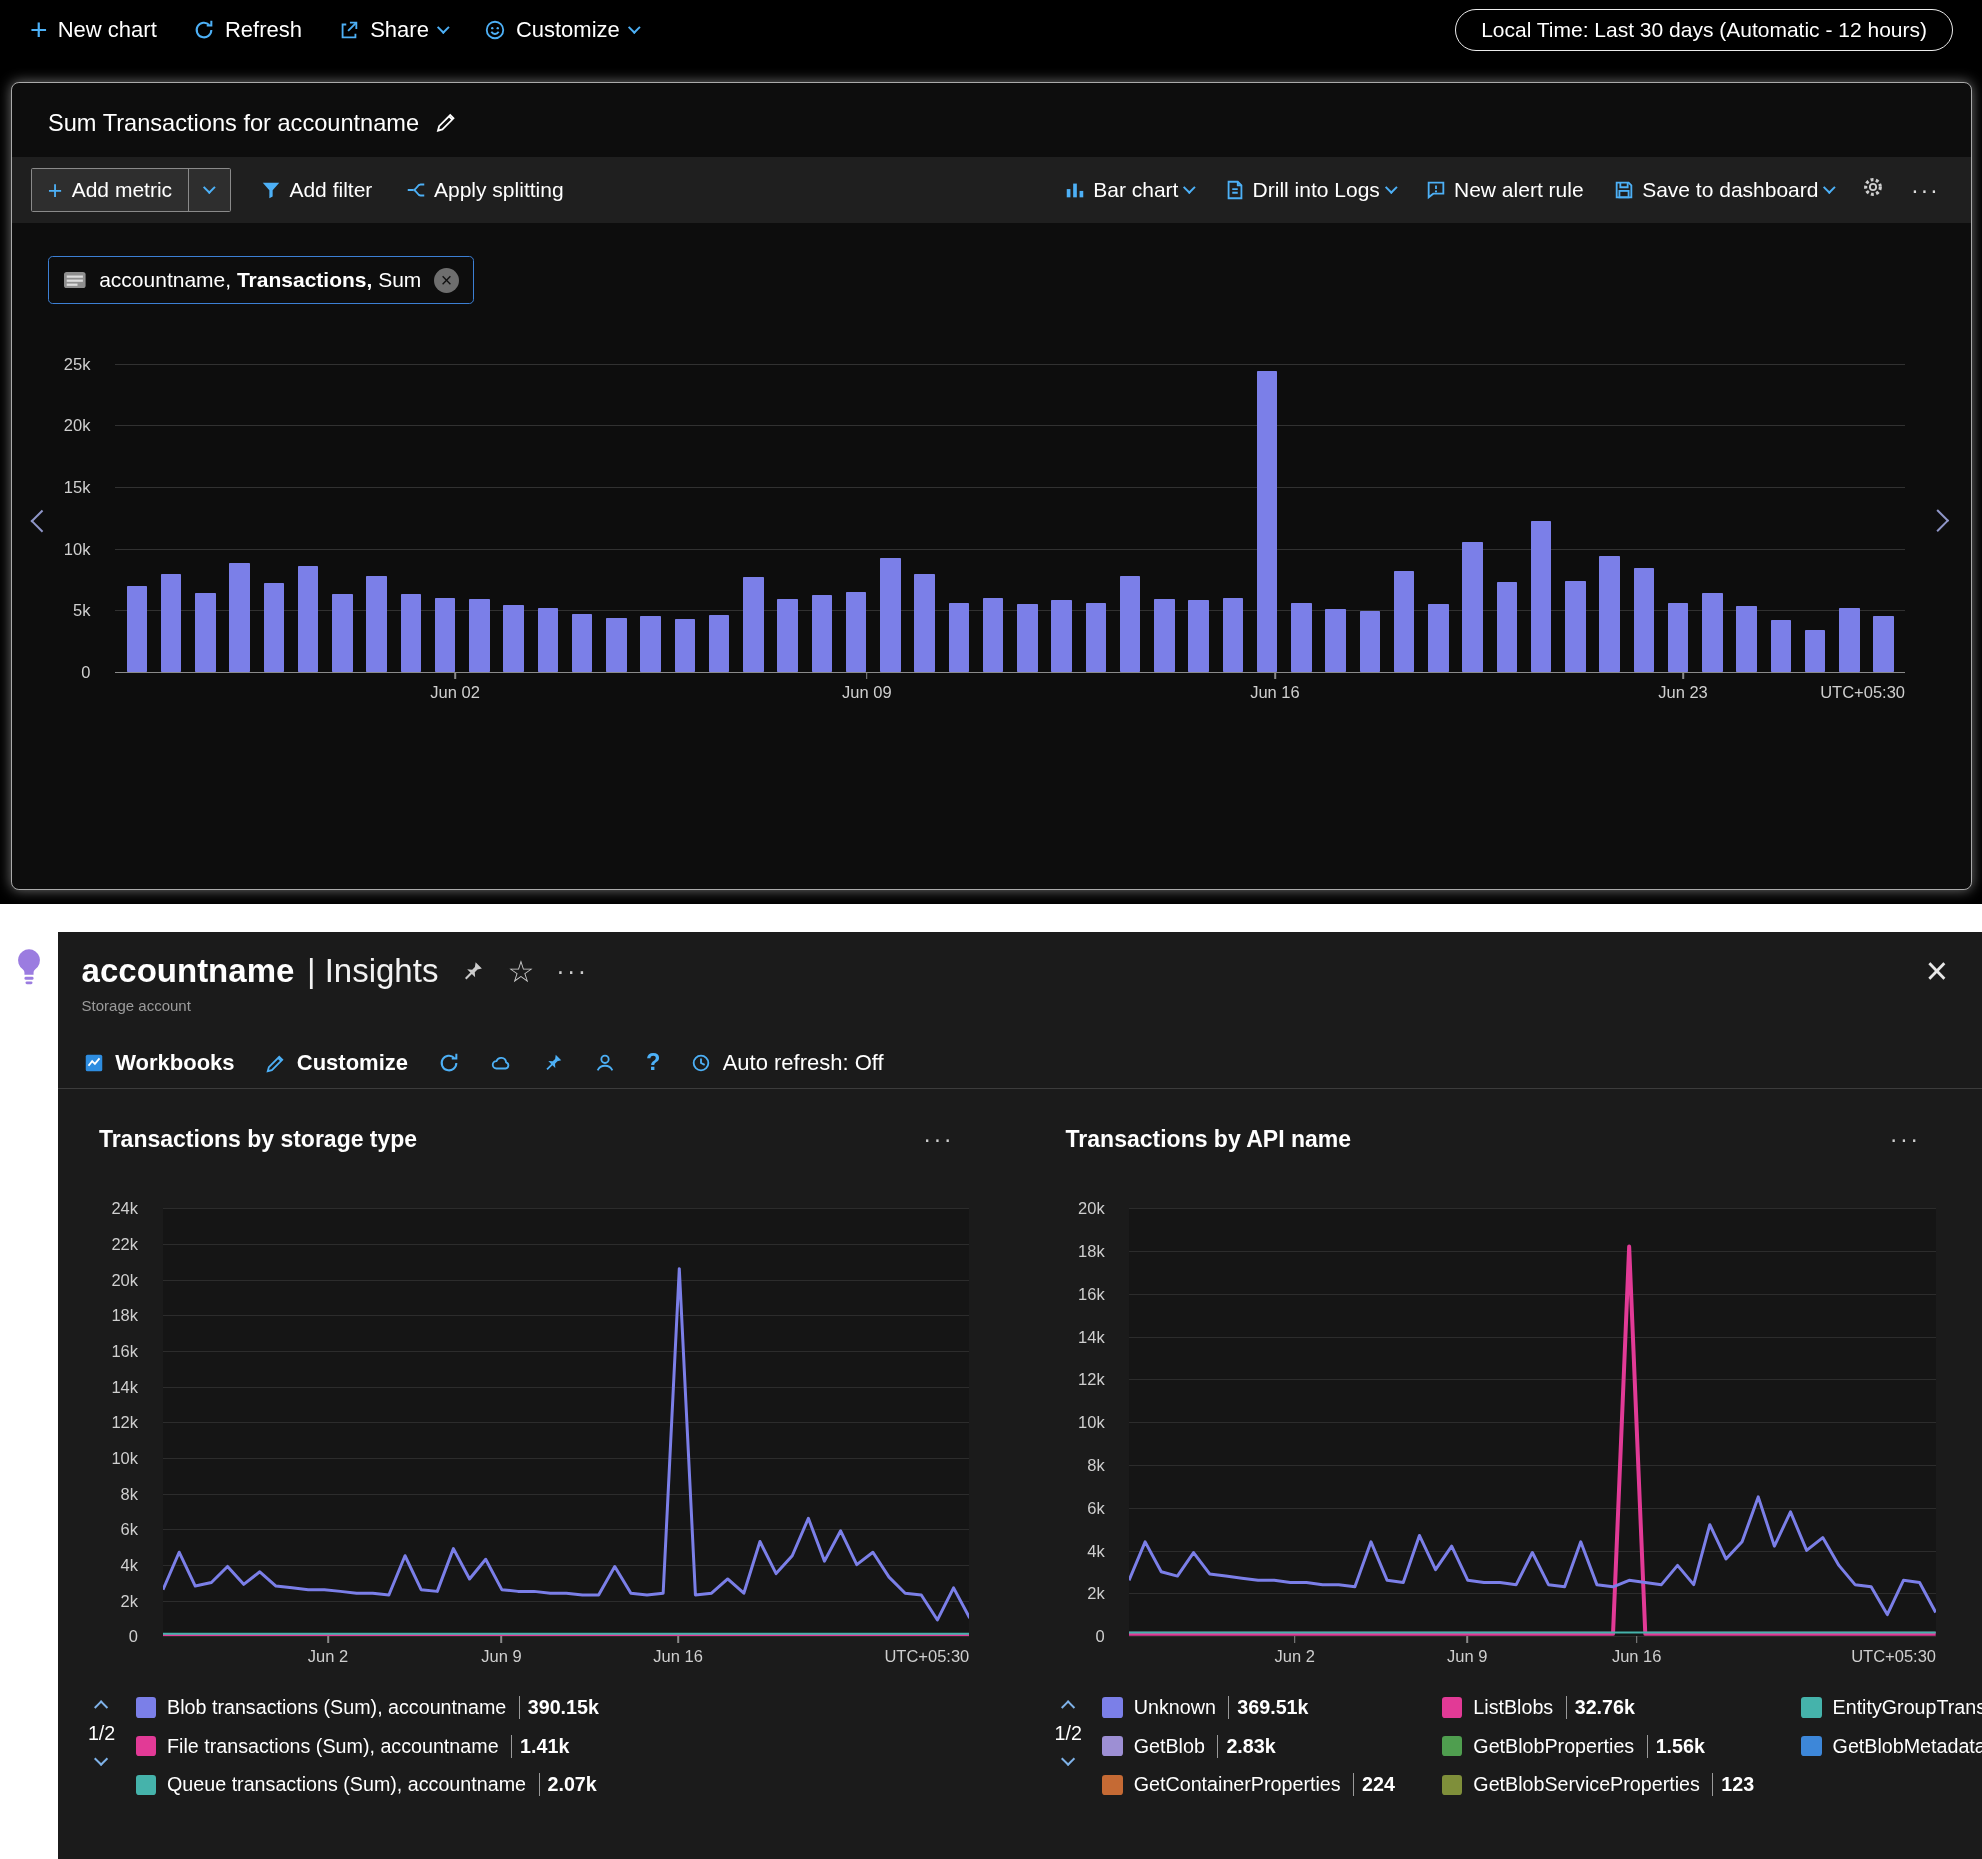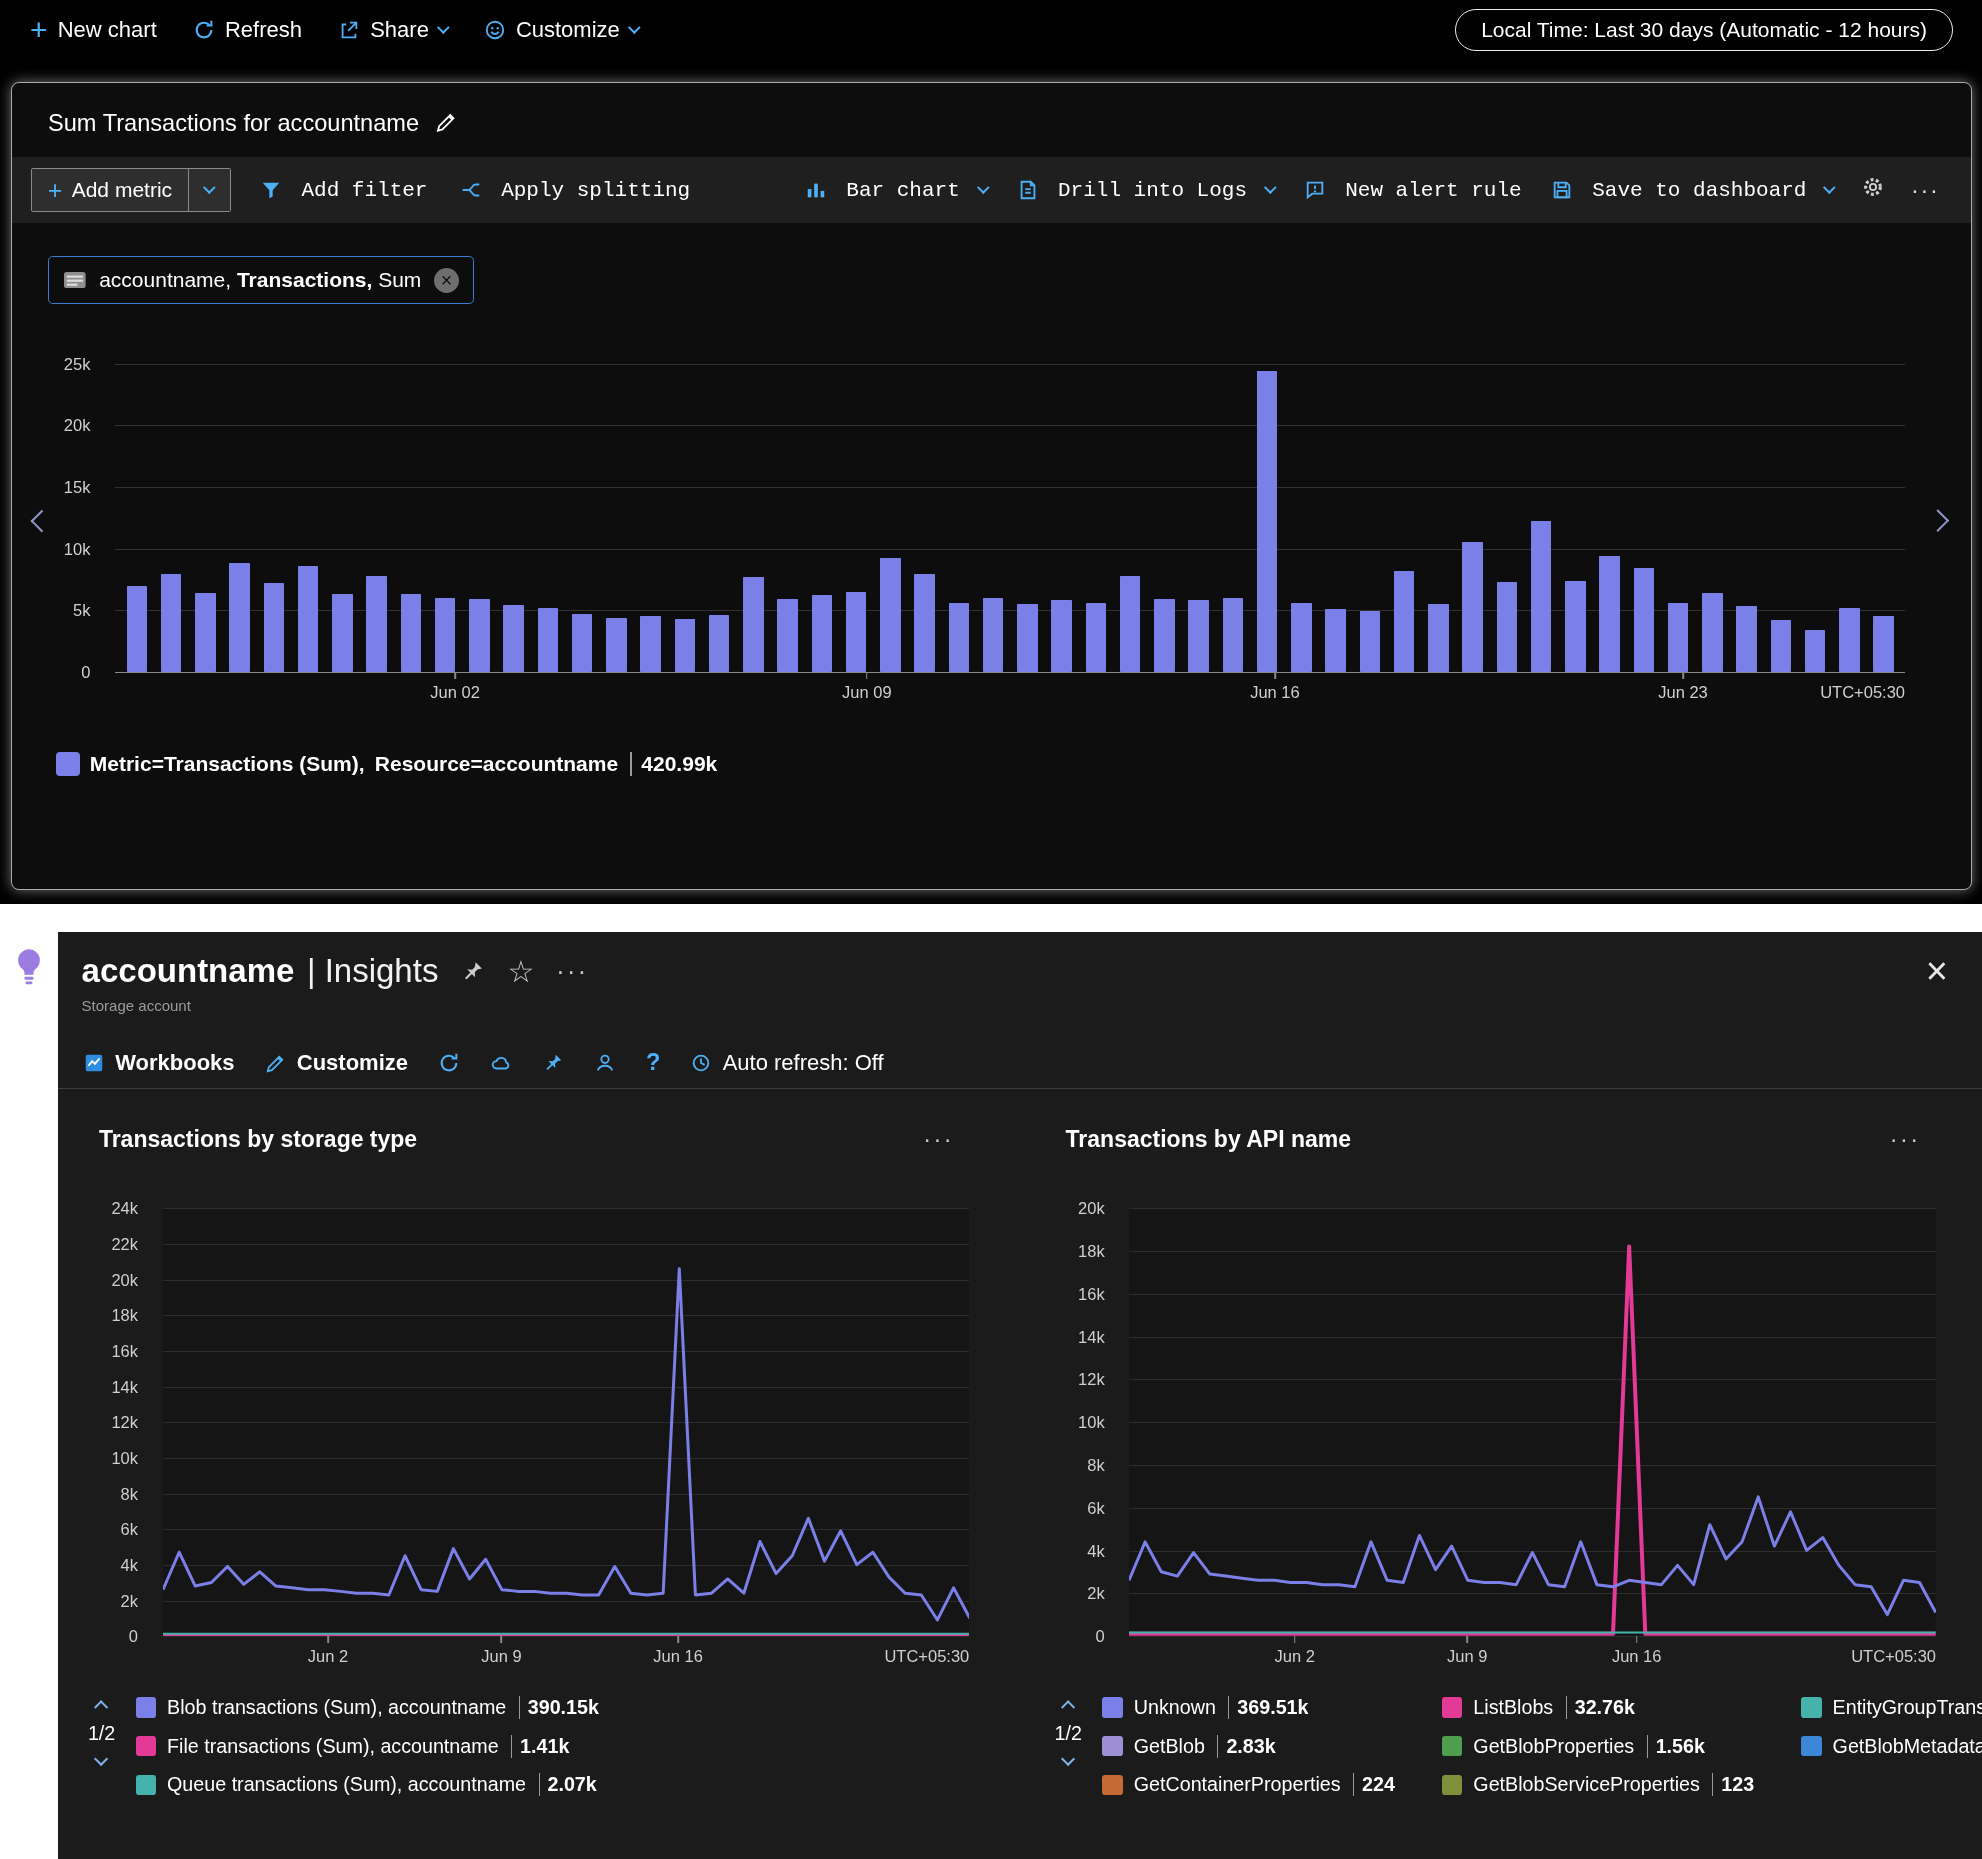--- a/index.html
+++ b/index.html
@@ -20,21 +20,21 @@
   .panel { margin:22px 11px 0; height:808px; background:#0d0d0d; border:1.2px solid #aaa; border-radius:7.9px;
            box-shadow:0 0 12.6px rgba(255,255,255,.45); position:relative; overflow:hidden; }
   .panel-title-row { display:flex; align-items:center; gap:15.7px; padding:27px 36px 0; }
   .panel-title { margin:0; font-size:23.6px; font-weight:400; color:#fff; }
   .edit-ic svg { width:23.6px; height:23.6px; }
 
   .panel-toolbar { display:flex; align-items:center; margin-top:20.4px; background:#1f1f1f; height:66px; padding:0 19px; gap:4.7px; }
   .split-btn { display:flex; align-items:stretch; border:0.8px solid #8a8a8a; background:#2e2e2e; color:#fff; height:44px; border-radius:1.6px; margin-right:11px; }
   .sb-main { display:flex; align-items:center; gap:9.4px; padding:0 15.7px; font-size:21px; }
   .sb-chev { display:flex; align-items:center; justify-content:center; width:42px; border-left:0.8px solid #8a8a8a; cursor:pointer; }
-  .pt-btn { display:flex; align-items:center; gap:19px; background:none; border:none; color:#fff; font-size:21px; padding:0 14px;font-family:Liberation Mono, monospace; }
+  .pt-btn { display:flex; align-items:center; gap:7px; background:none; border:none; color:#fff; font-size:21px; padding:0 14px; }
   .pt-right { margin-left:auto; display:flex; align-items:center; gap:1.6px; }
   .icon-btn { background:none; border:none; color:#ddd; font-size:23.6px; padding:0 12.6px; letter-spacing:1.6px; }
 
   .chip-row { padding:33px 36px 0; }
   .metric-chip { display:inline-flex; align-items:center; gap:12.6px; border:1.6px solid #3c7fd4; border-radius:4.7px; padding:10.2px 14px; color:#fff; font-size:21px; background:#0d0d0d; }
   .chip-t b { font-weight:700; }
   .chip-x { width:25px; height:25px; border-radius:50%; background:#6e6e6e; color:#101010; display:flex; align-items:center; justify-content:center; font-size:19.7px; cursor:pointer; }
 
   .chart-region { position:relative; margin-top:60px; padding:0 66px 0 22px; }
   .chart { display:flex;gap:12px; }
@@ -430,26 +430,20 @@
                 <div class="xtick" style="left: 42%;">Jun 09</div>
                 <div class="xtick" style="left: 64.8%;">Jun 16</div>
                 <div class="xtick" style="left: 87.6%;">Jun 23</div>
                 <div class="xtick end">UTC+05:30</div>
               </div>
           </div>
         </div>
         <i class="nav-chev right"></i>
       </div>
 
-      <div class="chart-legend">
-        <span class="swatch" style="background: rgb(123, 127, 232);"></span>
-        <span class="lg-b">Metric=Transactions (Sum),</span>
-        <span class="lg-b">Resource=accountname</span>
-        <span class="lg-v">420.99k</span>
-      </div>
     </section>
   </div>
 
   <div class="white-band"></div>
 
   <section class="bottom-section">
     <div class="gutter">
       <span class="bulb">
         <svg viewBox="0 0 24 24">
             <path d="M12 2.5a6.2 6.2 0 0 1 3.6 11.3c-.6.5-1 1.2-1 2v1.2H9.4v-1.2c0-.8-.4-1.5-1-2A6.2 6.2 0 0 1 12 2.5z" fill="#9b7ce0"></path>

